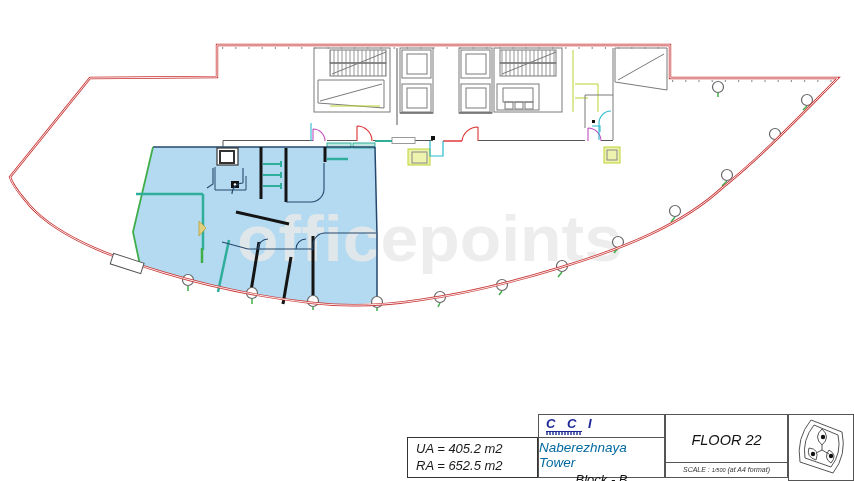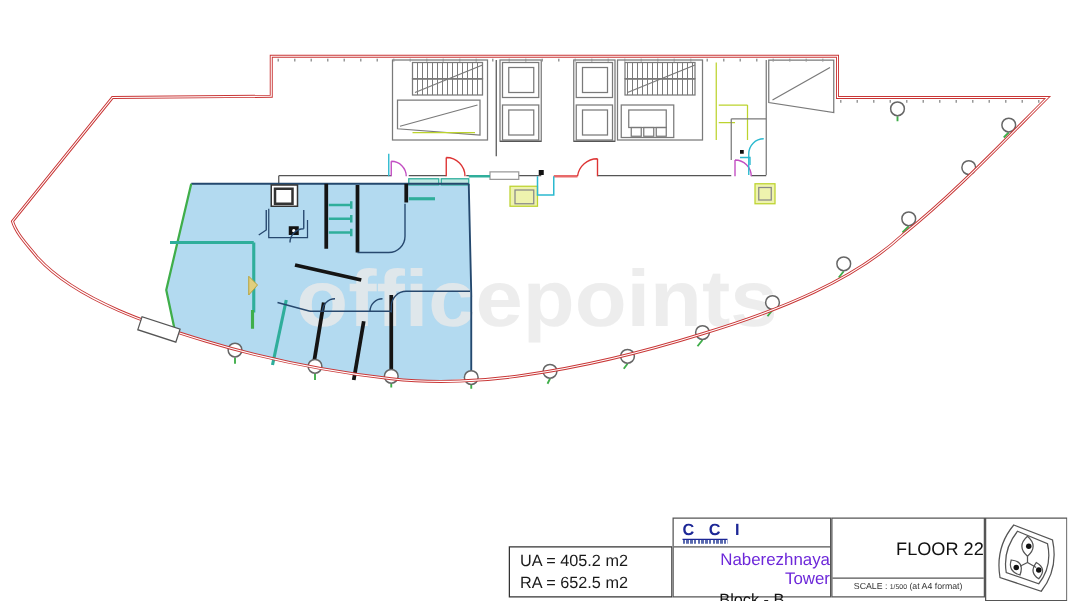--- a/index.html
+++ b/index.html
@@ -1,33 +1,33 @@
 <!DOCTYPE html>
 <html><head>
 <meta charset="utf-8">
 <style>
   html,body{margin:0;padding:0;background:#fff;}
   #stage{position:relative;width:854px;height:481px;background:#fff;overflow:hidden;
          font-family:"Liberation Sans",sans-serif;}
   #plan-svg{position:absolute;left:0;top:0;}
   
-  .tb{position:absolute;background:#fff;box-sizing:border-box;border:1px solid #555;}
+  .tb{position:absolute;background:#fff;box-sizing:border-box;border:1px solid #555;font-style:italic;}
   #info-box{left:407px;top:437px;width:131px;height:41px;border-color:#333;
             font-size:13px;color:#1a1a1a;padding:2px 0 0 8px;line-height:17px;}
   #name-box{left:538px;top:414px;width:127px;height:64px;}
   #cci-row{height:23px;border-bottom:1px solid #555;padding:2px 0 0 7px;box-sizing:border-box;}
   #cci-logo{font-size:13px;font-weight:bold;color:#1c2796;letter-spacing:4px;line-height:13px;}
   #cci-tagline{width:36px;height:3px;margin-top:1px;
       background:repeating-linear-gradient(90deg,#5a6ab0 0 2px,#fff 2px 3px);
       border-top:1px solid #1c2796;}
-  #bld-name{font-size:13.5px;text-align:right;margin-top:2px;color:#6d28d9;}
+  #bld-name{font-size:13.5px;text-align:left;margin-top:2px;color:#0369a1;}
   #blk-name{font-size:13px;text-align:center;margin-top:2px;color:#111;}
   #floor-box{left:665px;top:414px;width:123px;height:64px;padding:0;}
   #floor-label{height:48px;box-sizing:border-box;border-bottom:1px solid #555;
-               font-size:14.5px;color:#111;text-align:right;padding-top:17px;}
+               font-size:14.5px;color:#111;text-align:center;padding-top:17px;}
   #scale-row{font-size:7px;color:#333;text-align:center;padding-top:3px;white-space:nowrap;}
   #scale-row .ratio{font-size:5.5px;}
   #key-box{left:788px;top:414px;width:66px;height:67px;border-color:#555;}
   
 </style>
 </head>
 <body>
 
 <div id="stage">
 

